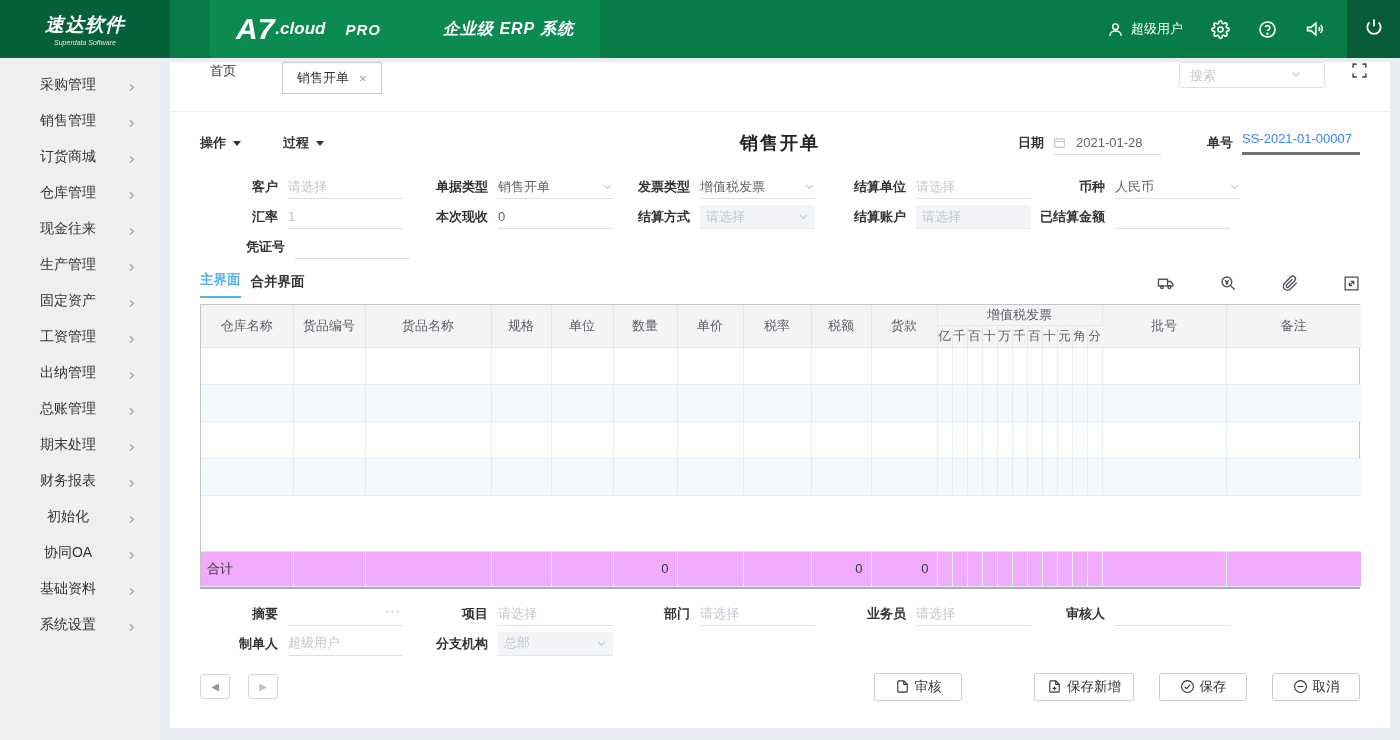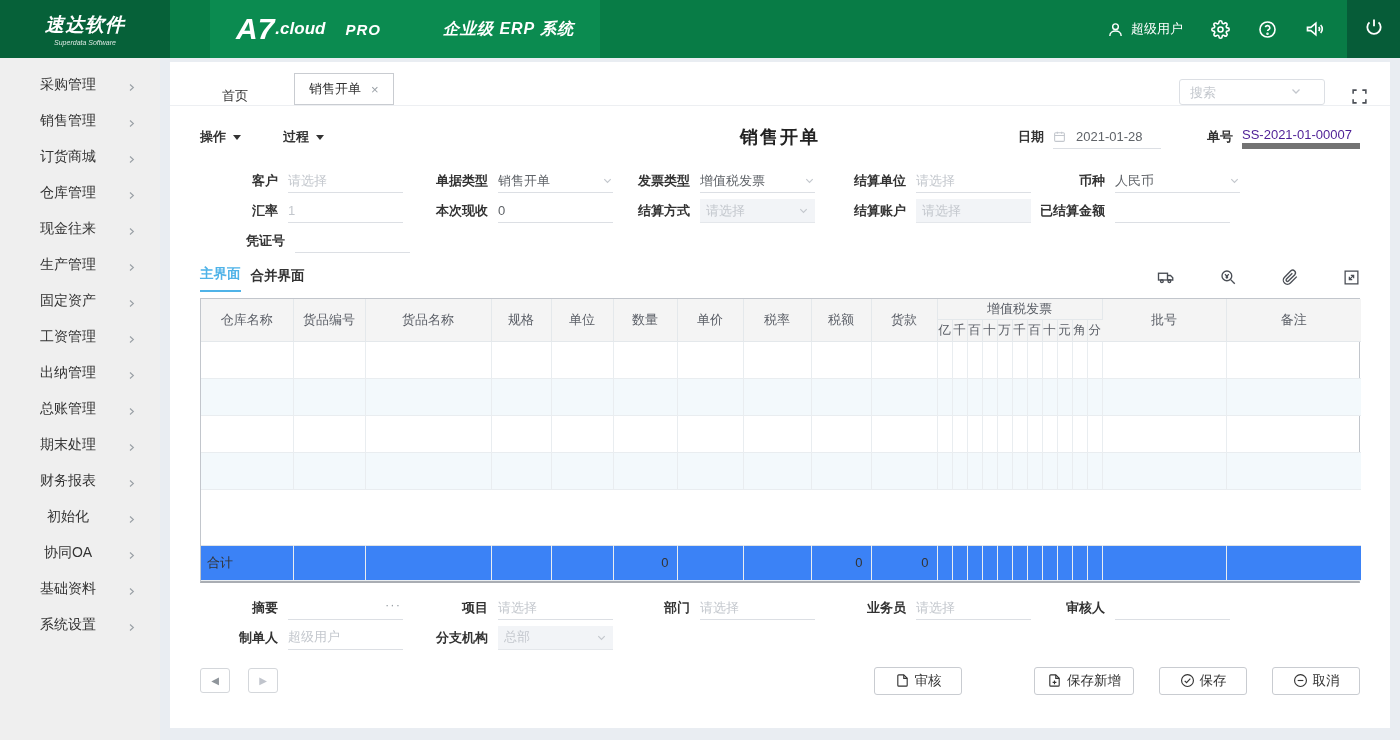--- a/index.html
+++ b/index.html
@@ -25,39 +25,39 @@
   
   .sidebar{position:absolute;top:58px;left:0;width:160px;bottom:0;background:#efefef;padding-top:9px}
   .side-item{height:36px;position:relative;display:flex;align-items:center;font-size:14px;color:#333;cursor:pointer}
   .side-item .lbl{flex:1;text-align:center;padding-right:24px}
   .side-item .chev{position:absolute;right:24px;top:13px;color:#9aa0a6}
 
   
   .main{position:absolute;left:160px;top:58px;right:0;bottom:0;background:#e9edf2;padding:4px 10px 12px 10px}
   .panel{background:#fff;width:100%;height:100%;position:relative}
 
-  .tabrow{height:44px;display:flex;align-items:flex-end;border-bottom:1px solid #edeff2;padding:0 22px 0 52px}
+  .tabrow{height:50px;display:flex;align-items:flex-start;border-bottom:1px solid #edeff2;padding:0 22px 0 40px}
   .home-tab{font-size:13px;color:#333;cursor:pointer}
   .doc-tab{margin-left:46px;border:1px solid #c9ccd1;background:#fff;padding:6px 14px;font-size:13px;color:#333;display:flex;align-items:center;cursor:pointer}
   .doc-tab .x{margin-left:10px;color:#9aa0a6;font-size:13px;cursor:pointer}
   .searchbox{margin-left:auto;width:146px;height:26px;border:1px solid #dcdfe4;border-radius:3px;display:flex;align-items:center;padding:0 8px 0 10px}
   .searchbox input{border:none;outline:none;width:100px;font-size:13px;color:#c2410c;font-family:inherit}
   .searchbox input::placeholder{color:#c3c7cd}
   .fs-icon{margin-left:26px;cursor:pointer;display:flex}
 
   
   .doc-head{position:relative;height:46px;margin:8px 30px 0;display:flex;align-items:center}
   .menu-btn{font-size:13px;font-weight:bold;color:#333;display:flex;align-items:center;margin-right:42px;cursor:pointer}
   .caret{width:0;height:0;border-left:4px solid transparent;border-right:4px solid transparent;border-top:5px solid #333;margin-left:7px}
   .doc-title{position:absolute;left:50%;top:50%;transform:translate(-50%,-50%);font-size:18px;font-weight:bold;color:#222;letter-spacing:2px}
   .dh-right{margin-left:auto;display:flex;align-items:center}
   .dh-lbl{font-size:13px;font-weight:bold;color:#333;margin-right:9px}
   .dh-date{display:flex;align-items:center;border-bottom:1px solid #dcdfe4;height:24px;width:108px;margin-right:46px}
   .dh-date .val{font-size:13px;color:#5f6368;margin-left:6px}
-  .dh-no{border-bottom:6px solid #737373;height:24px;width:118px;font-size:13px;color:#4c1d95;display:flex;align-items:center}
+  .dh-no{border-bottom:3px solid #737373;height:24px;width:118px;font-size:13px;color:#3b82f6;display:flex;}
 
   
   .fields{margin:6px 30px 0}
   .f-row{display:flex;align-items:center;height:30px}
   .f-cell{display:flex;align-items:center}
   .f-label{font-size:13px;font-weight:bold;color:#333;text-align:right;padding-right:10px;white-space:nowrap}
   .w1{min-width:88px}.w2{min-width:95px}.w3{min-width:87px}.w4{min-width:101px}.w5{min-width:84px}
   .ctrl{width:115px;height:24px;border-bottom:1px solid #dcdfe4;display:flex;align-items:center;position:relative}
   .ctrl.wide{width:125px}
   .ctrl input{border:none;outline:none;width:100%;font-size:13px;color:#5f6368;background:transparent;font-family:inherit}
@@ -79,21 +79,21 @@
 
   
   .grid-wrap{margin:0 30px;border:1px solid #c2c6cc;border-bottom:2px solid #a9adb3}
   table.grid{width:100%;border-collapse:collapse;table-layout:fixed}
   .grid th{background:#f4f4f4;font-size:13px;font-weight:normal;color:#5a5e66;border-right:1px solid #e4e8eb;border-bottom:1px solid #e4e8eb;height:22px;padding:0}
   .grid th.group{height:20px}
   .grid th:last-child,.grid td:last-child{border-right:none}
   .grid td{border-right:1px solid #e9edf0;border-bottom:1px solid #e9edf0;height:37px;font-size:13px;color:#333;padding:0}
   .grid tr.alt td{background:#f3f9fc}
   .grid td.filler{height:56px;border:none;background:#fff}
-  .grid tr.total td{border-top:1px solid #dfe3e6;height:35px;background:#3b82f6}
+  .grid tr.total td{border-top:1px solid #dfe3e6;height:35px;background:#f0abfc}
   .grid td.lab{padding-left:6px;text-align:left}
   .grid td.num{text-align:right;padding-right:8px}
   .grid .sep-blue{border-left:1px solid #9fd4ea !important}
   .grid .sep-red{border-left:1px solid #dd8a8a !important}
   .grid th.digit{font-size:12.5px;padding:0}
 
   
   .foot-fields{margin:10px 30px 0}
   .more-btn{position:absolute;right:2px;top:2px;color:#9aa0a6;font-size:13px;letter-spacing:1px;cursor:pointer;line-height:14px}
 

